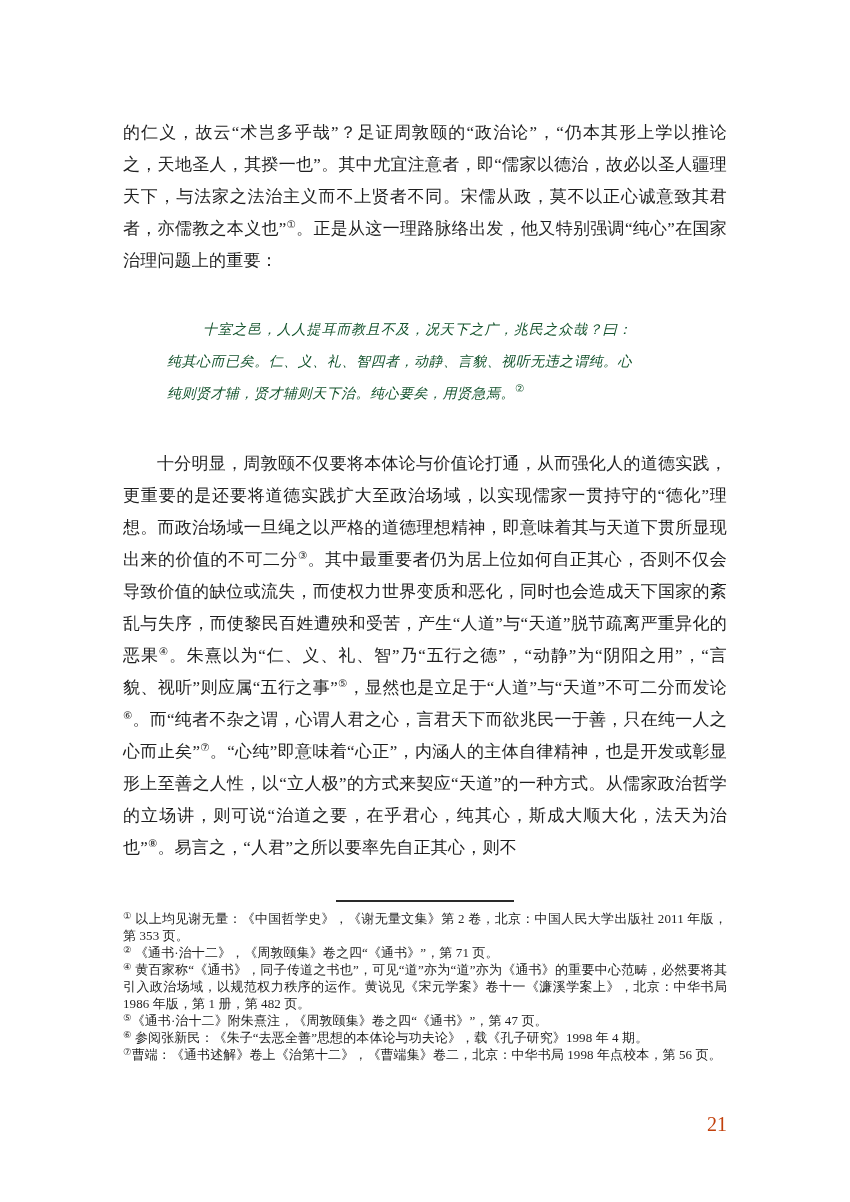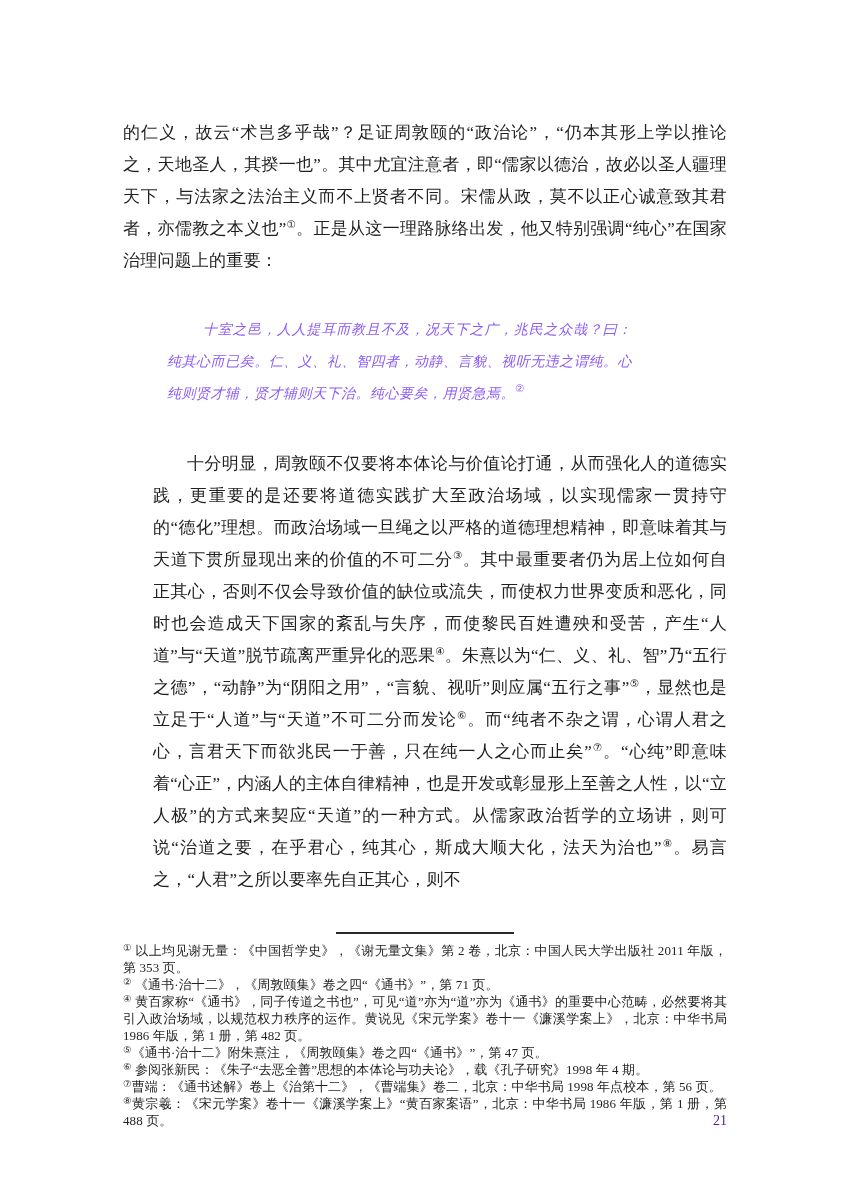--- a/index.html
+++ b/index.html
@@ -25,30 +25,30 @@
     width: 604px;
   }
   .body-p {
     margin: 0;
     font-size: 17px;
     line-height: 32px;
     text-align: justify;
     letter-spacing: 0.2px;
   }
   .body-p.first { padding-top: 117px; }
-  .body-p.indent { text-indent: 34px; margin-left: 30px; }
+  .body-p.indent { text-indent: 34px; }
   .quote {
     margin: 37px 95px 38px 44px;
     font-size: 14px;
     line-height: 32px;
     letter-spacing: 0.5px;
     text-indent: 36px;
     text-align: justify;
     font-style: italic;
-    color: #8b5cf6;
+    color: #14532d;
   }
   sup.supnum {
     font-size: 10.5px;
     line-height: 0;
     vertical-align: 6px;
     letter-spacing: 0;
     font-style: normal;
   }
   .fn-rule {
     margin-top: 36px;
@@ -70,22 +70,22 @@
     line-height: 0;
     vertical-align: 4px;
   }
   .page-number {
     position: absolute;
     left: 123px;
     top: 1113px;
     width: 604px;
     text-align: right;
     padding-right: 4px;
-    font-size: 14px;
-    color: #4c1d95;
+    font-size: 20px;
+    color: #c2410c;
   }
 </style>
 </head>
 <body>
 
 <div class="page">
   <div class="content">
 
     <p class="body-p first">的仁义，故云“术岂多乎哉”？足证周敦颐的“政治论”，“仍本其形上学以推论之，天地圣人，其揆一也”。其中尤宜注意者，即“儒家以德治，故必以圣人疆理天下，与法家之法治主义而不上贤者不同。宋儒从政，莫不以正心诚意致其君者，亦儒教之本义也”<sup class="supnum">①</sup>。正是从这一理路脉络出发，他又特别强调“纯心”在国家治理问题上的重要：</p>
 
@@ -95,18 +95,17 @@
 
     <hr class="fn-rule">
 
     <section class="footnotes">
       <div class="fn"><sup class="fn-marker">①</sup><span> 以上均见谢无量：《中国哲学史》，《谢无量文集》第 2 卷，北京：中国人民大学出版社 2011 年版，第 353 页。</span></div>
       <div class="fn"><sup class="fn-marker">②</sup><span> 《通书·治十二》，《周敦颐集》卷之四“《通书》”，第 71 页。</span></div>
       <div class="fn"><sup class="fn-marker">④</sup><span> 黄百家称“《通书》，同子传道之书也”，可见“道”亦为“道”亦为《通书》的重要中心范畴，必然要将其引入政治场域，以规范权力秩序的运作。黄说见《宋元学案》卷十一《濂溪学案上》，北京：中华书局 1986 年版，第 1 册，第 482 页。</span></div>
       <div class="fn"><sup class="fn-marker">⑤</sup><span>《通书·治十二》附朱熹注，《周敦颐集》卷之四“《通书》”，第 47 页。</span></div>
       <div class="fn"><sup class="fn-marker">⑥</sup><span> 参阅张新民：《朱子“去恶全善”思想的本体论与功夫论》，载《孔子研究》1998 年 4 期。</span></div>
       <div class="fn"><sup class="fn-marker">⑦</sup><span>曹端：《通书述解》卷上《治第十二》，《曹端集》卷二，北京：中华书局 1998 年点校本，第 56 页。</span></div>
-      <div class="fn"><sup class="fn-marker">⑧</sup><span>黄宗羲：《宋元学案》卷十一《濂溪学案上》“黄百家案语”，北京：中华书局 1986 年版，第 1 册，第 488 页。</span></div>
     </section>
   </div>
 
   <div class="page-number">21</div>
 </div>
 
 </body></html>

